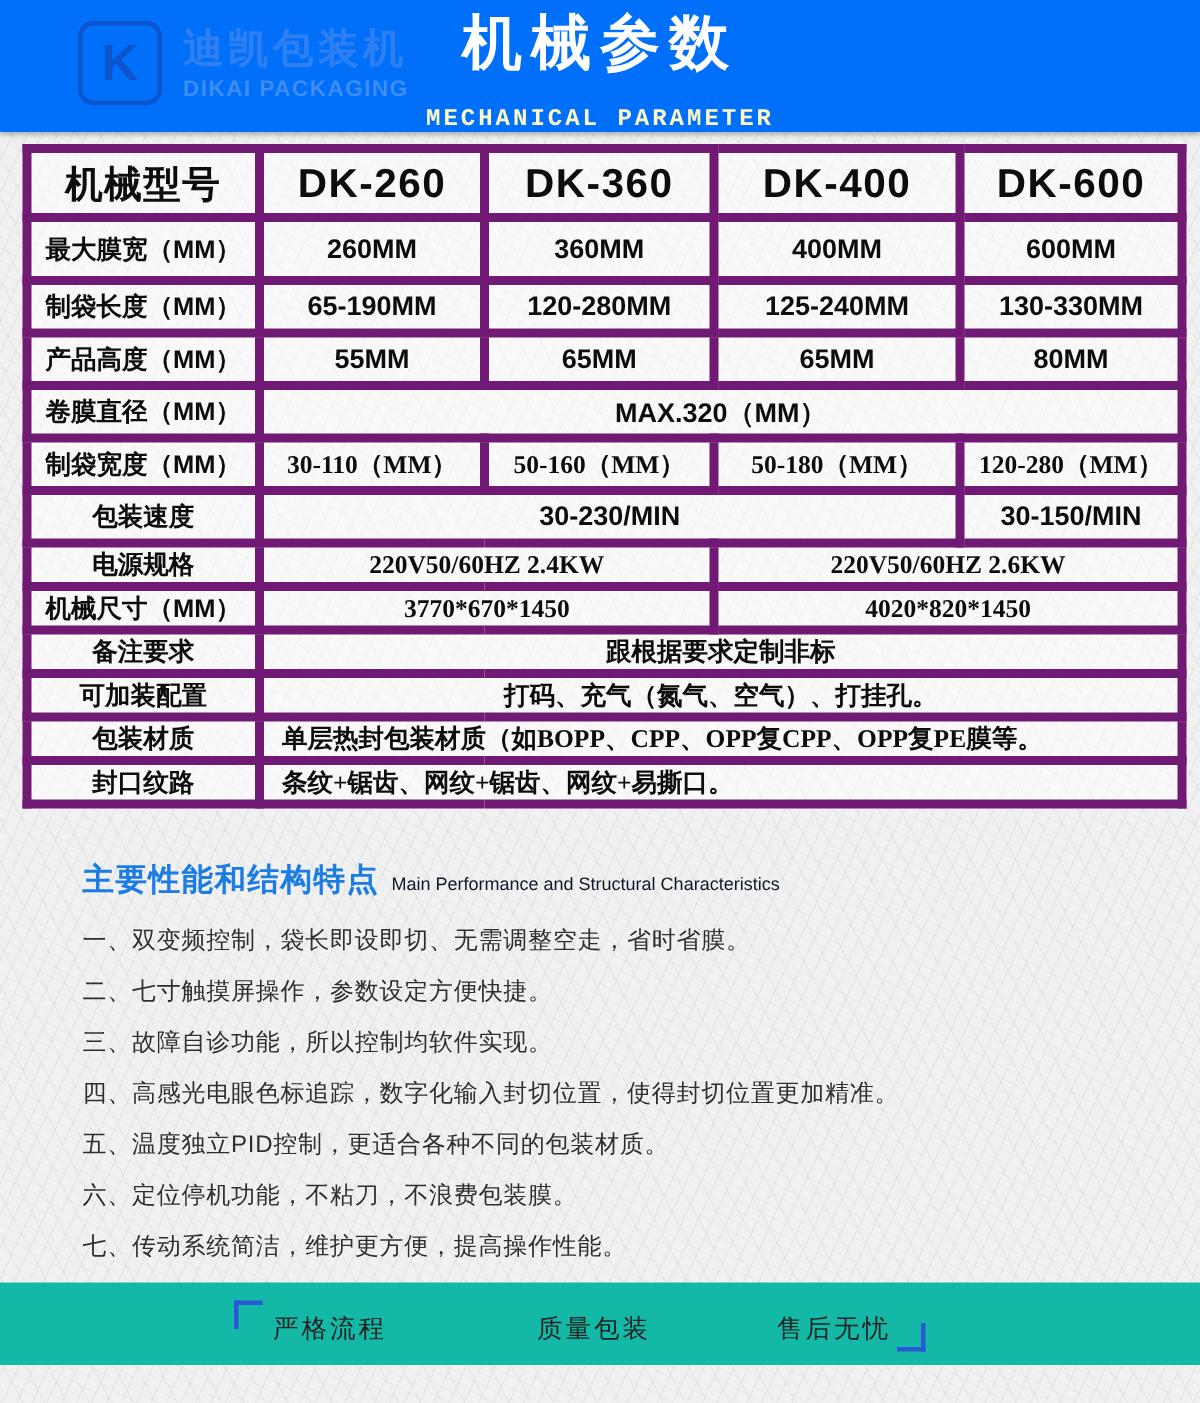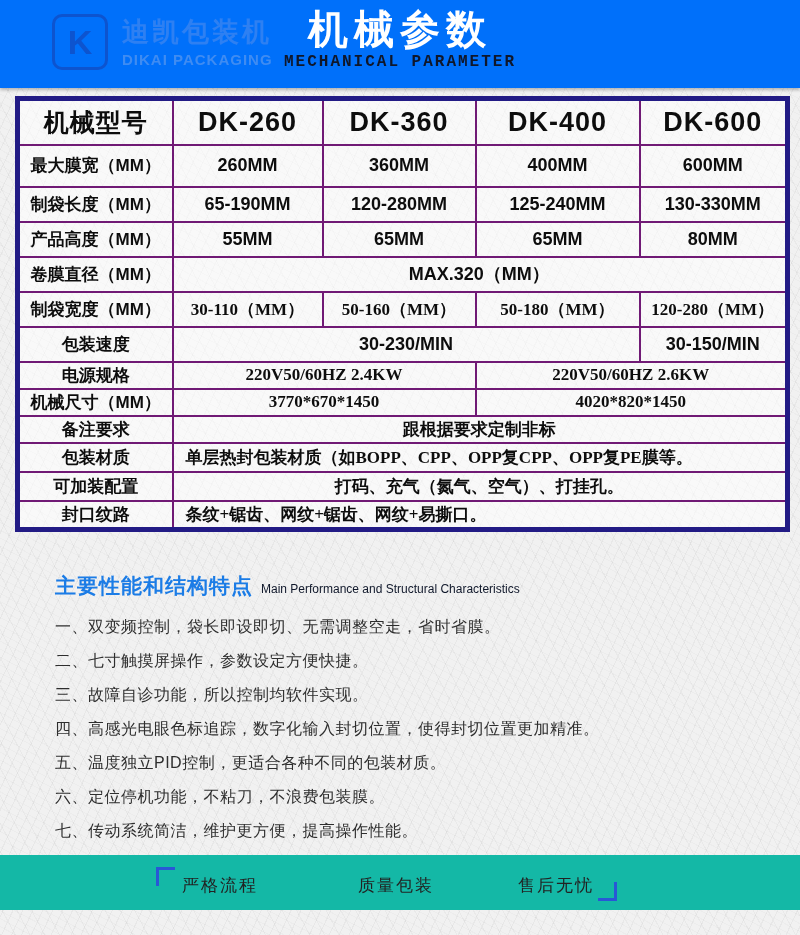--- a/index.html
+++ b/index.html
@@ -23,31 +23,31 @@
     width:50px;height:50px;border:3px solid #0d54cf;border-radius:10px;
     display:flex;align-items:center;justify-content:center;flex:0 0 auto;
   }
   .logo-glyph{font-size:34px;font-weight:bold;color:#0d54cf;line-height:1;}
   .brand-text{margin-left:14px;}
   .brand-cn{font-size:27px;font-weight:bold;color:#2e80f2;letter-spacing:3px;line-height:1.2;}
   .brand-en{font-size:15px;font-weight:bold;color:#3f8cf2;letter-spacing:1px;margin-top:2px;}
   .title-wrap{position:absolute;left:0;top:6px;width:800px;text-align:center;}
   .title-cn{font-size:40px;font-weight:bold;color:#ffffff;letter-spacing:6px;line-height:1.15;}
   .title-en{font-family:"Liberation Mono","DejaVu Sans Mono",monospace;
-    font-size:16px;font-weight:bold;color:#0f172a;letter-spacing:2px;margin-top:1px;}
+    font-size:16px;font-weight:bold;color:#fef9c3;letter-spacing:2px;margin-top:18px;}
 
   
   .spec-table{
     position:absolute;left:15px;top:96px;width:770px;
     border-collapse:collapse;table-layout:fixed;
     background:rgba(255,255,255,0.55);
     border:5px solid #221b85;
   }
   .spec-table td,.spec-table th{
-    border:2px solid #701a75;text-align:center;vertical-align:middle;
+    border:6px solid #701a75;text-align:center;vertical-align:middle;
     color:#0d0d0d;padding:0 4px;overflow:hidden;white-space:nowrap;
   }
   tr.rh{height:46px;}
   tr.r1{height:42px;}
   tr.rm{height:35px;}
   tr.rs{height:27px;}
   tr.rt{height:29px;}
   .model-label{font-size:25px;font-weight:bold;letter-spacing:1px;}
   .model-name{font-size:27px;font-weight:bold;letter-spacing:1px;}
   .lbl{font-size:17px;font-weight:bold;}
@@ -154,26 +154,26 @@
   <tr class="rs">
     <td class="lbl">机械尺寸（MM）</td>
     <td class="val-sm" colspan="2">3770*670*1450</td>
     <td class="val-sm" colspan="2">4020*820*1450</td>
   </tr>
   <tr class="rs">
     <td class="lbl">备注要求</td>
     <td class="val-sm" colspan="4">跟根据要求定制非标</td>
   </tr>
   <tr class="rt">
+    <td class="lbl">可加装配置</td>
+    <td class="val-sm" colspan="4">打码、充气（氮气、空气）、打挂孔。</td>
+  </tr>
+  <tr class="rt">
     <td class="lbl">包装材质</td>
     <td class="val-sm left" colspan="4">单层热封包装材质（如BOPP、CPP、OPP复CPP、OPP复PE膜等。</td>
-  </tr>
-  <tr class="rt">
-    <td class="lbl">可加装配置</td>
-    <td class="val-sm" colspan="4">打码、充气（氮气、空气）、打挂孔。</td>
   </tr>
   <tr class="rt">
     <td class="lbl">封口纹路</td>
     <td class="val-sm left" colspan="4">条纹+锯齿、网纹+锯齿、网纹+易撕口。</td>
   </tr>
 </tbody>
   </table>
 
 <div class="features">
   <div class="feat-title">

